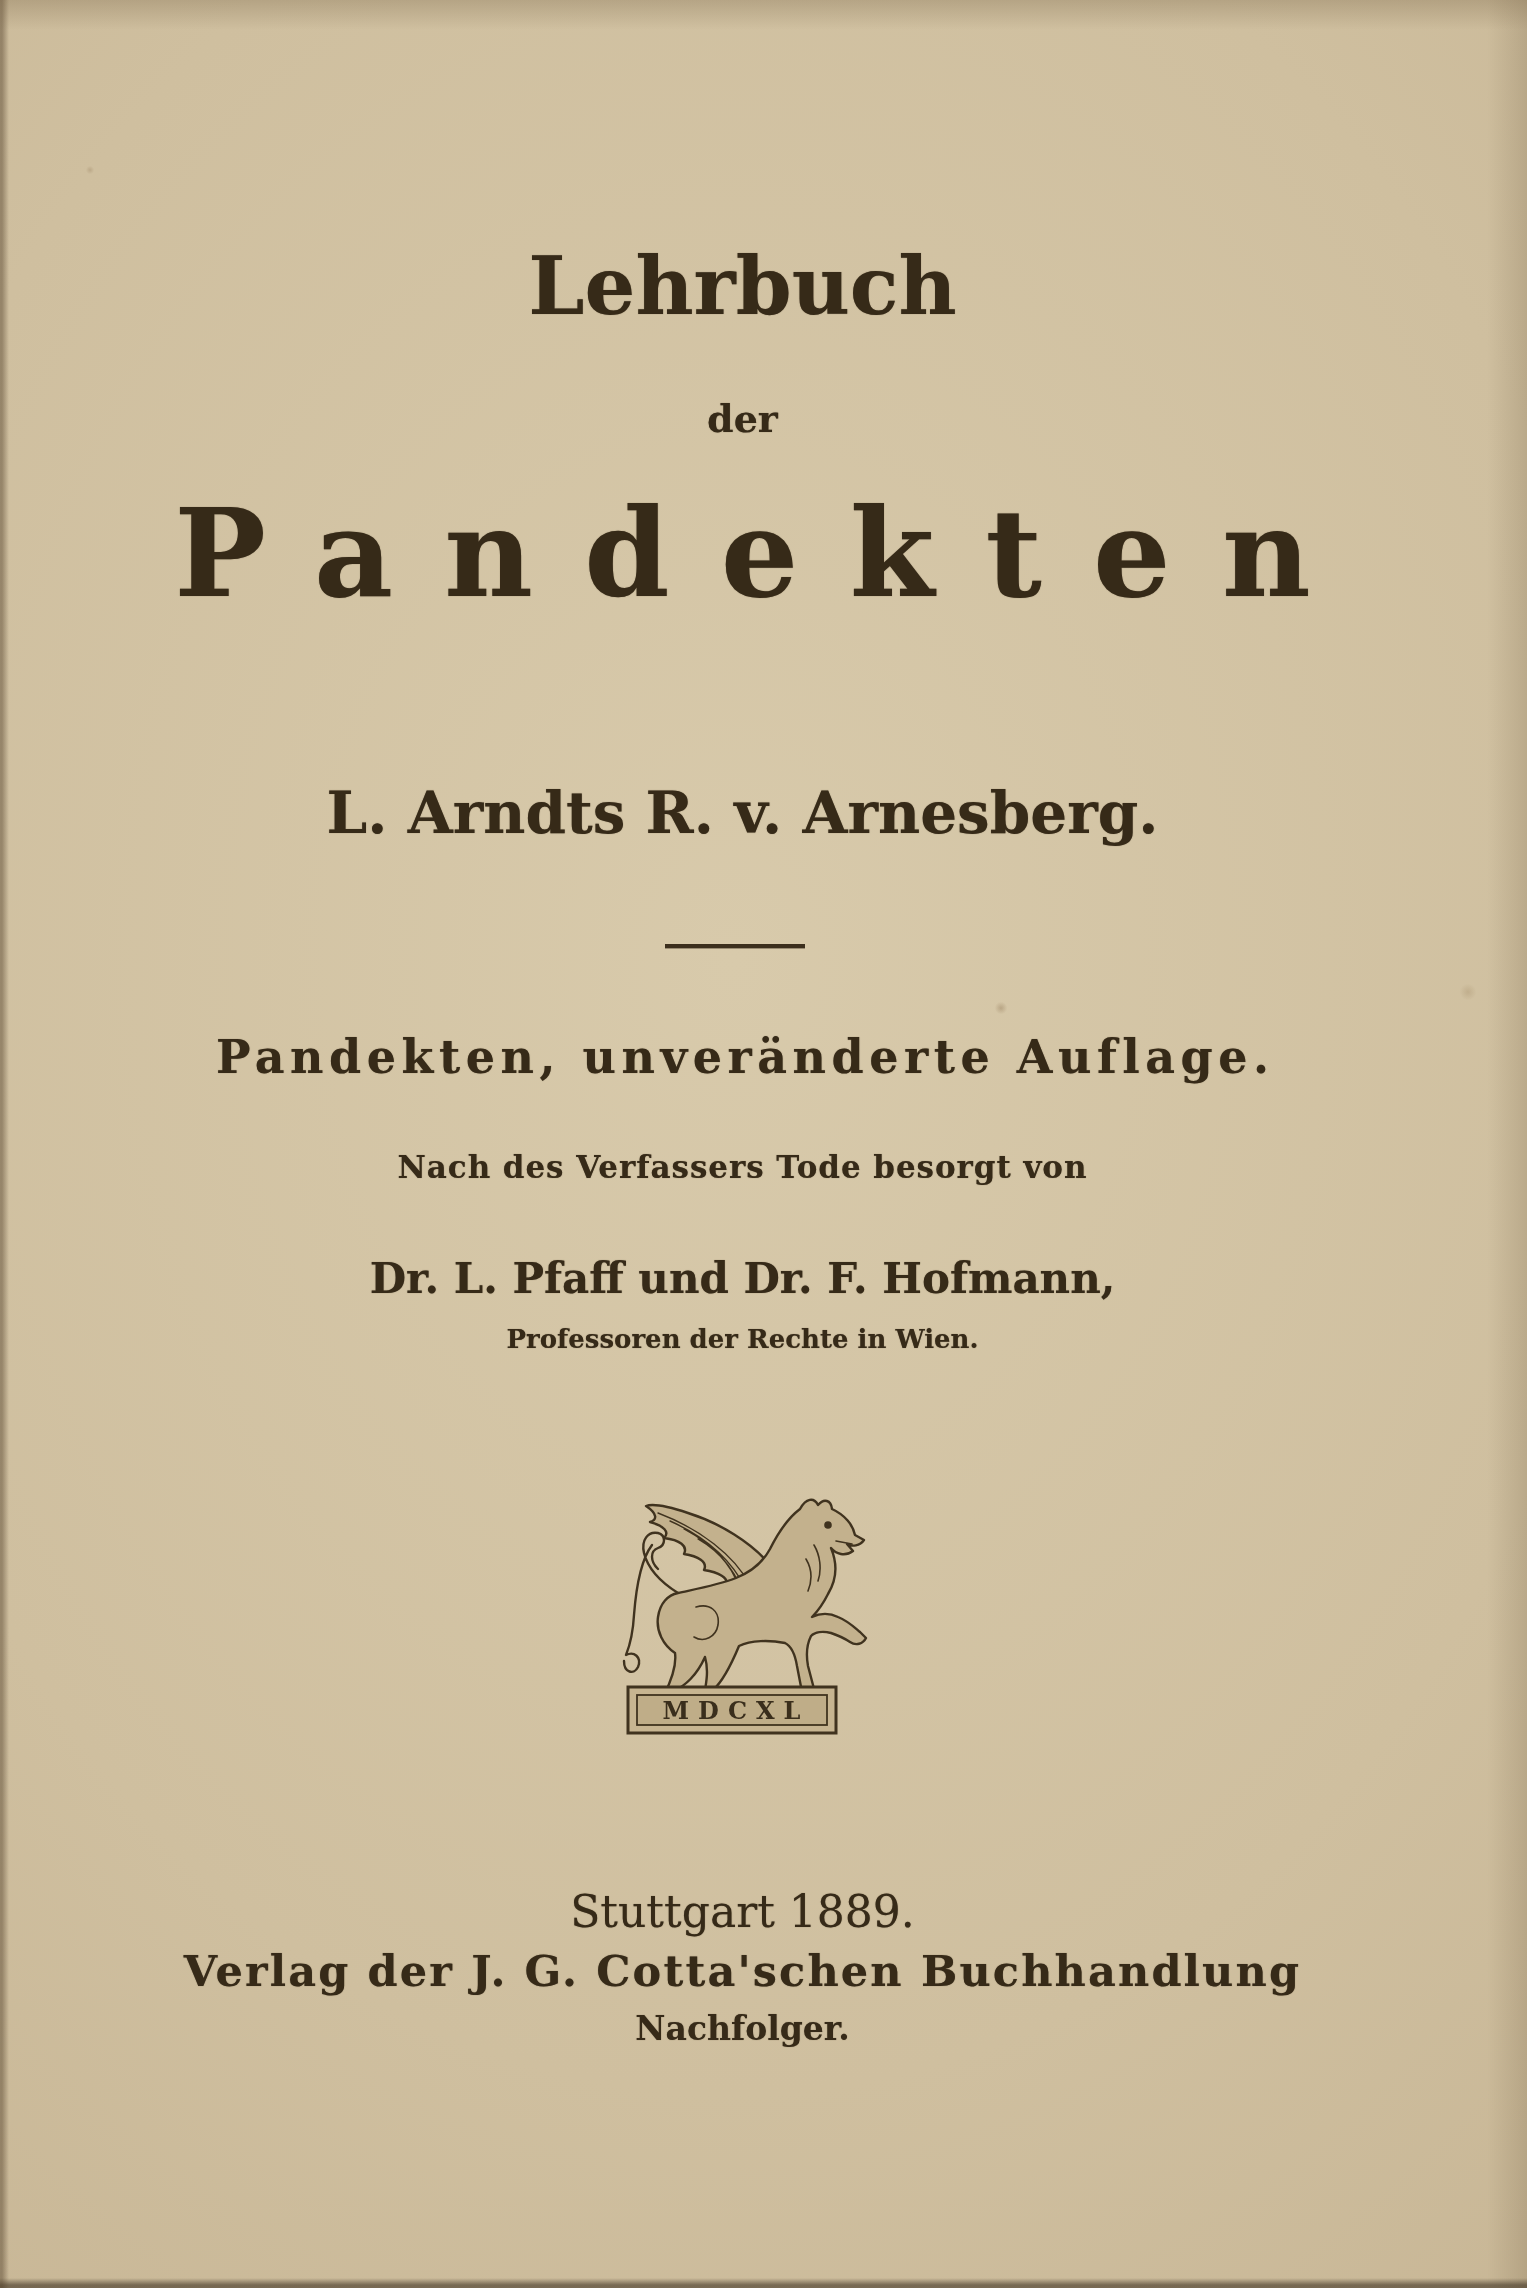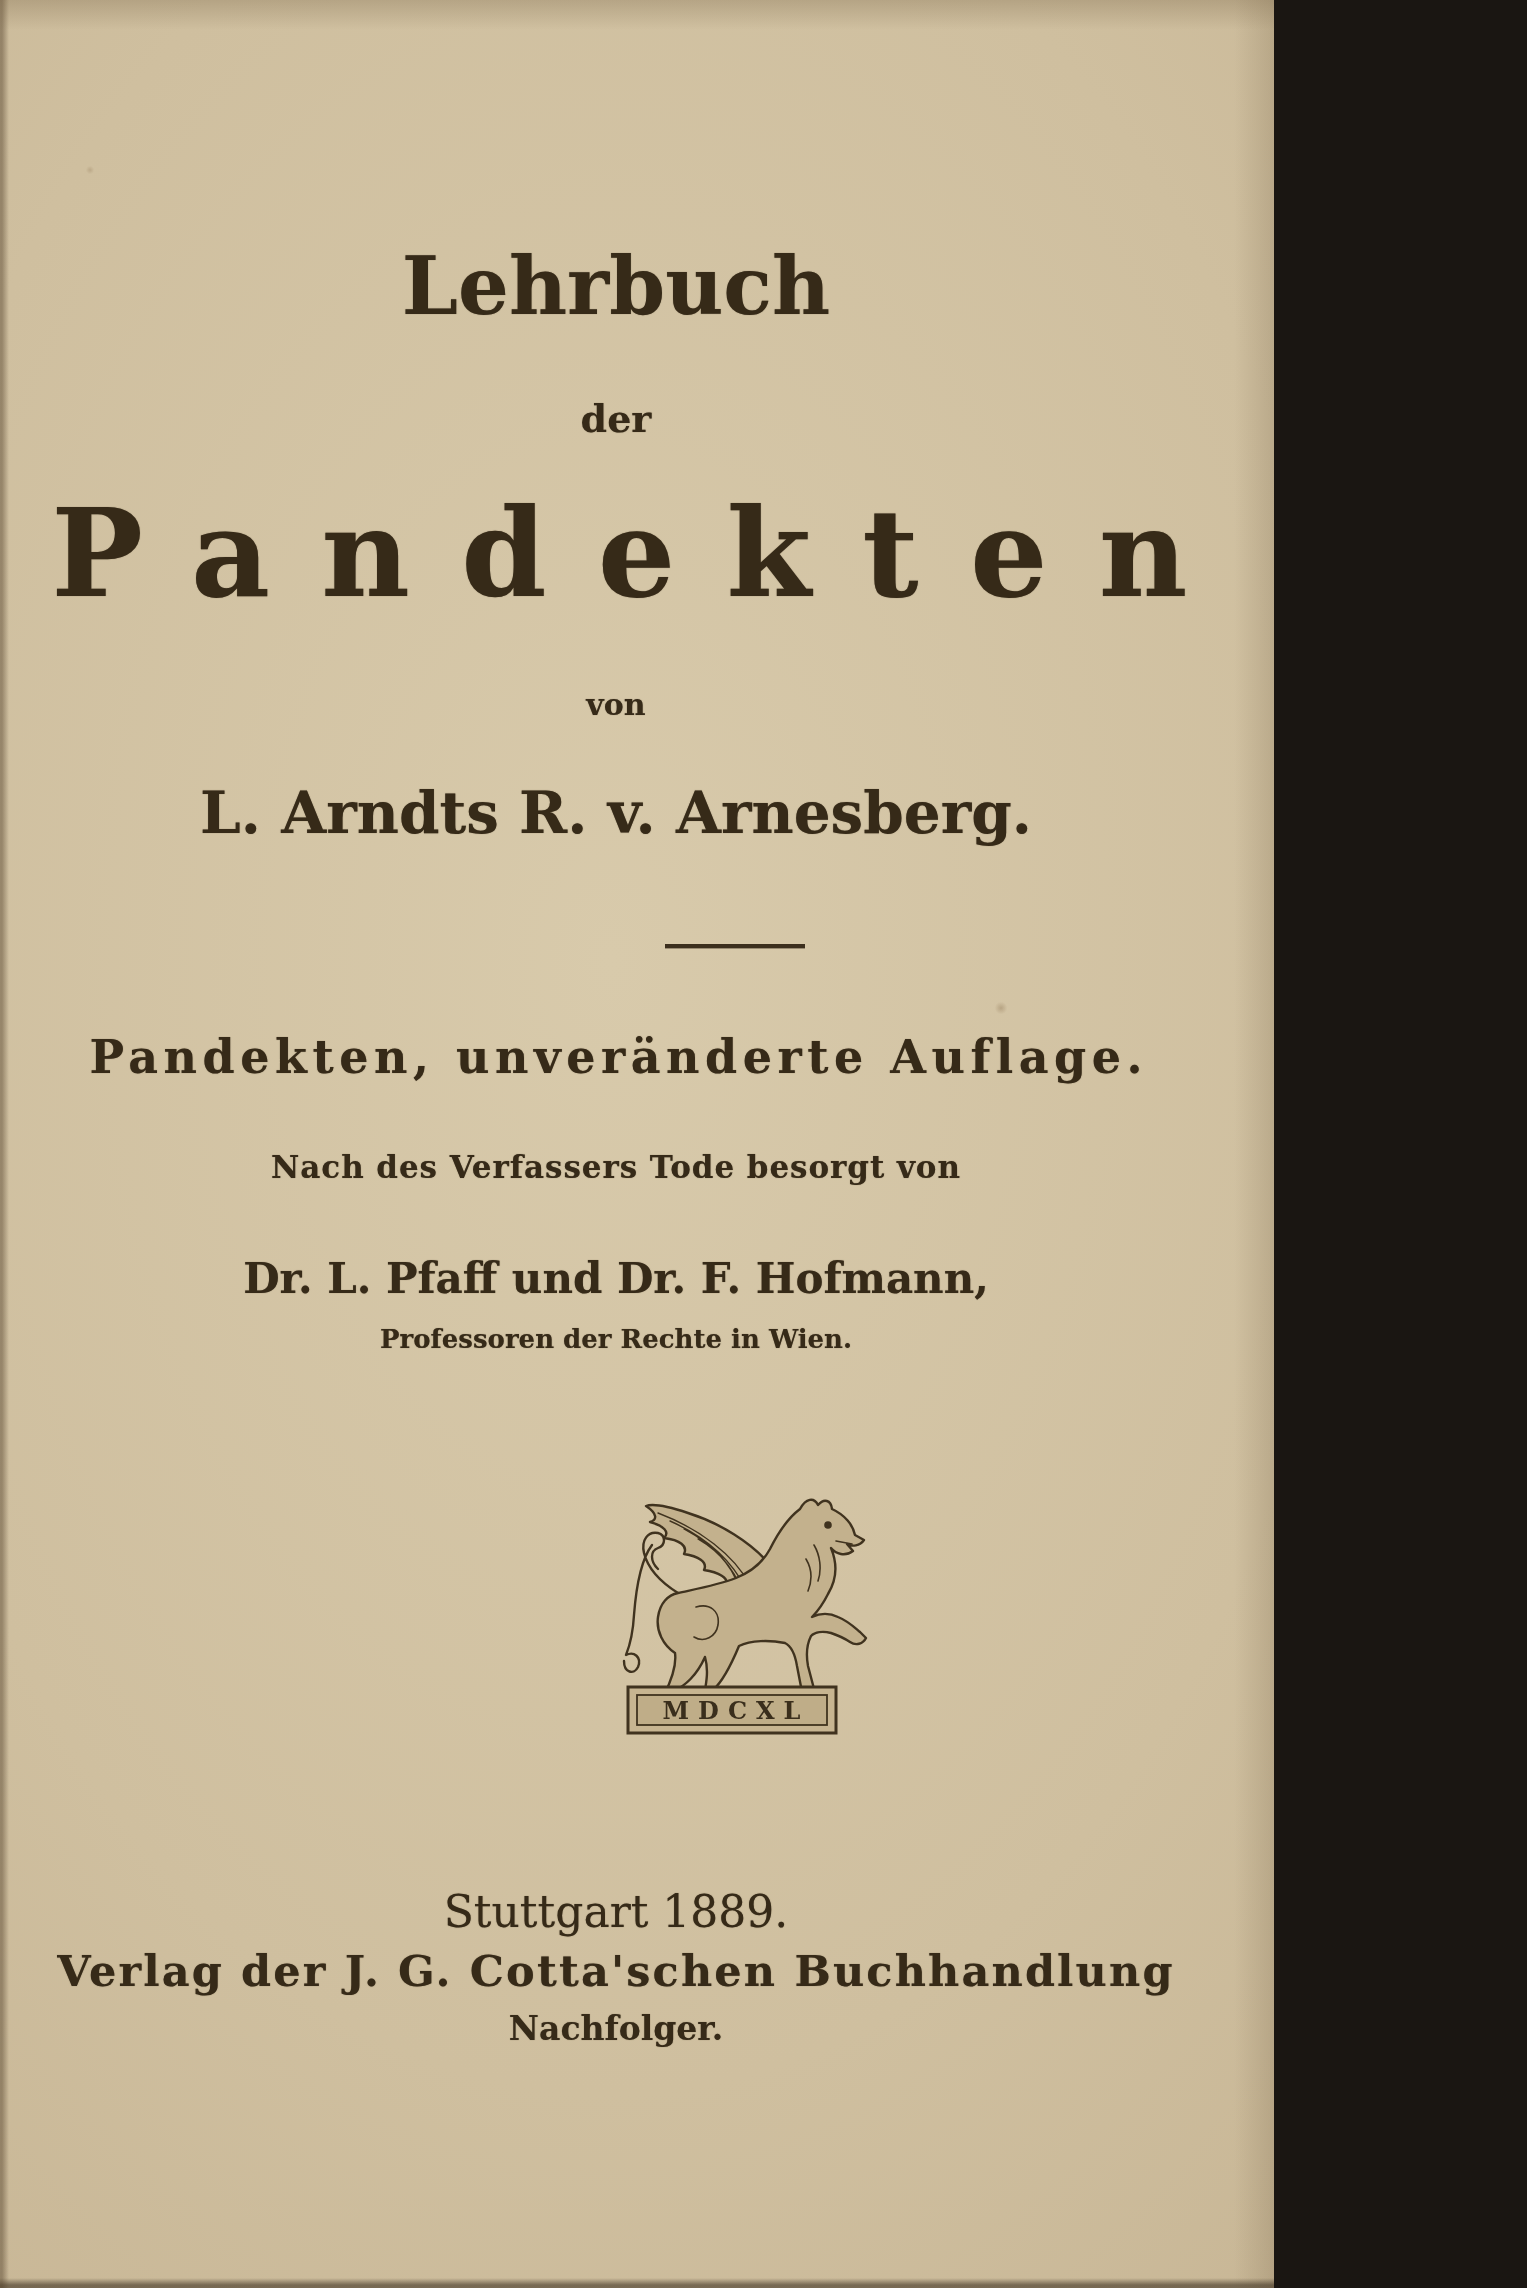--- a/index.html
+++ b/index.html
@@ -1,18 +1,18 @@
 <!DOCTYPE html>
 <html><head>
 <meta charset="utf-8">
 <style>
   html,body{margin:0;padding:0;background:#1a1612;}
   .page{
     position:relative;
-    width:1274px;height:2288px;
+    width:1527px;height:2288px;
     overflow:hidden;
     font-family:"DejaVu Serif", serif;
     color:#362a18;
     background-color:#cbb998;
     background-image:
       linear-gradient(180deg, rgba(120,100,70,0.30) 0px, rgba(120,100,70,0) 30px),
       linear-gradient(90deg, rgba(80,62,40,0.45) 0px, rgba(80,62,40,0.45) 2px, rgba(80,62,40,0) 9px),
       linear-gradient(0deg, rgba(50,38,24,0.55) 0px, rgba(50,38,24,0.55) 3px, rgba(50,38,24,0) 10px),
       linear-gradient(270deg, rgba(110,92,64,0.22) 0px, rgba(110,92,64,0) 40px),
       radial-gradient(circle 9px at 1001px 1008px, rgba(110,80,45,0.28), rgba(110,80,45,0) 70%),
@@ -52,21 +52,20 @@
   .t-successor  {top:2012px; font-size:33px;  font-weight:bold;}
 </style>
 </head>
 <body>
 
 <div class="page">
 
   <div class="line t-lehrbuch">Lehrbuch</div>
   <div class="line t-der">der</div>
   <div class="line t-pandekten">Pandekten</div>
-  <div class="line t-von">von</div>
   <div class="line t-author">L. Arndts R. v. Arnesberg.</div>
 
   <div class="rule"></div>
 
   <div class="line t-edition">Pandekten, unveränderte Auflage.</div>
   <div class="line t-editintro">Nach des Verfassers Tode besorgt von</div>
   <div class="line t-editors">Dr. L. Pfaff und Dr. F. Hofmann,</div>
   <div class="line t-affil">Professoren der Rechte in Wien.</div>
 
   <svg class="emblem" viewBox="0 0 300 260" xmlns="http://www.w3.org/2000/svg">

